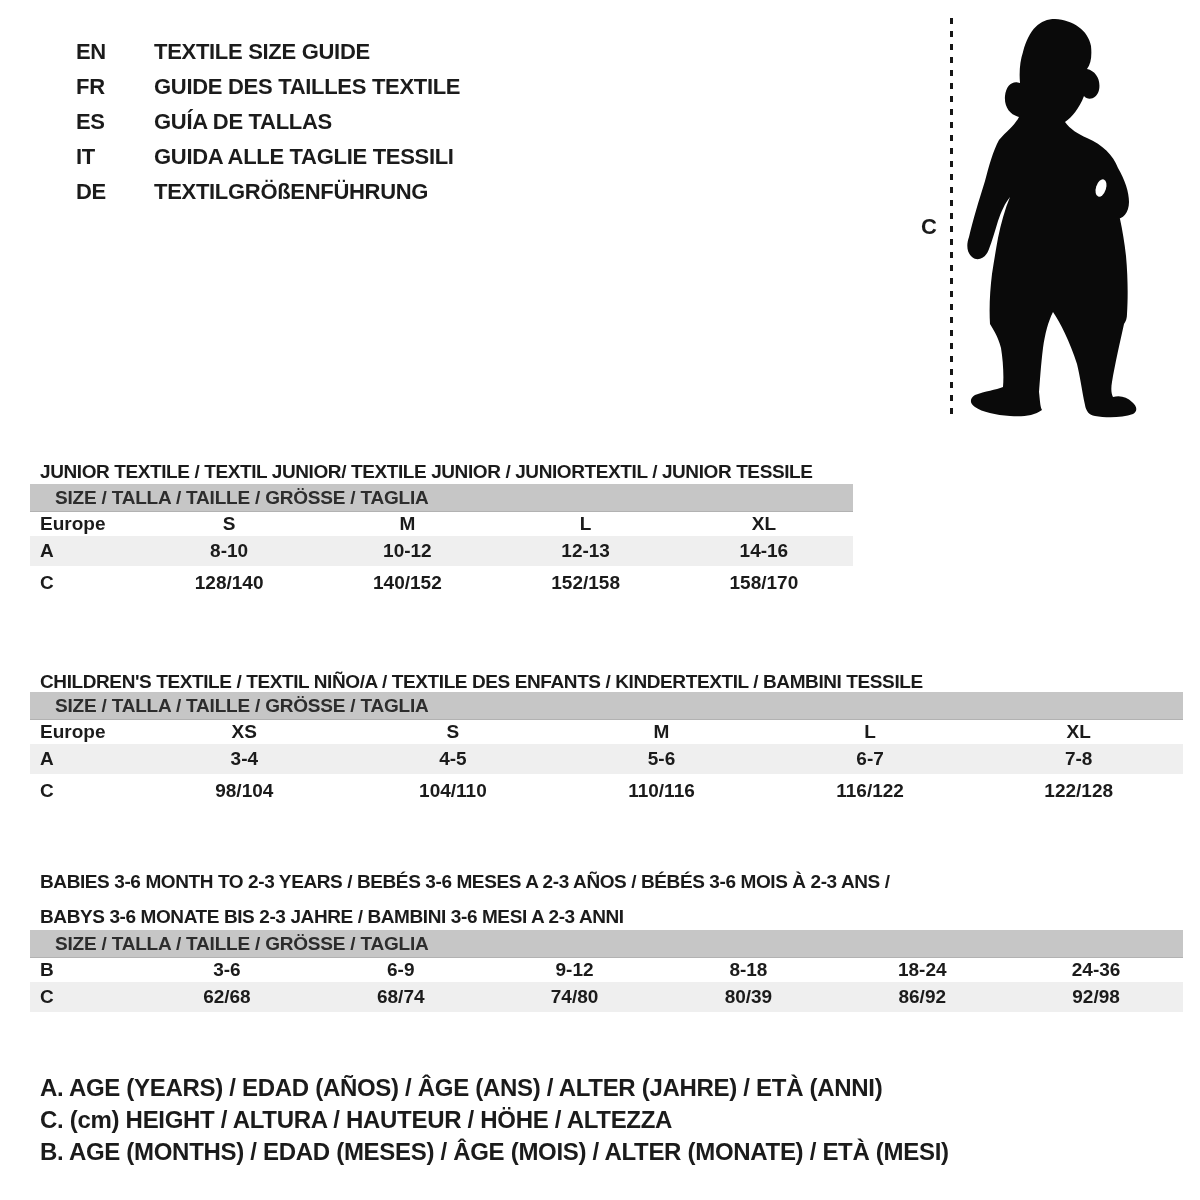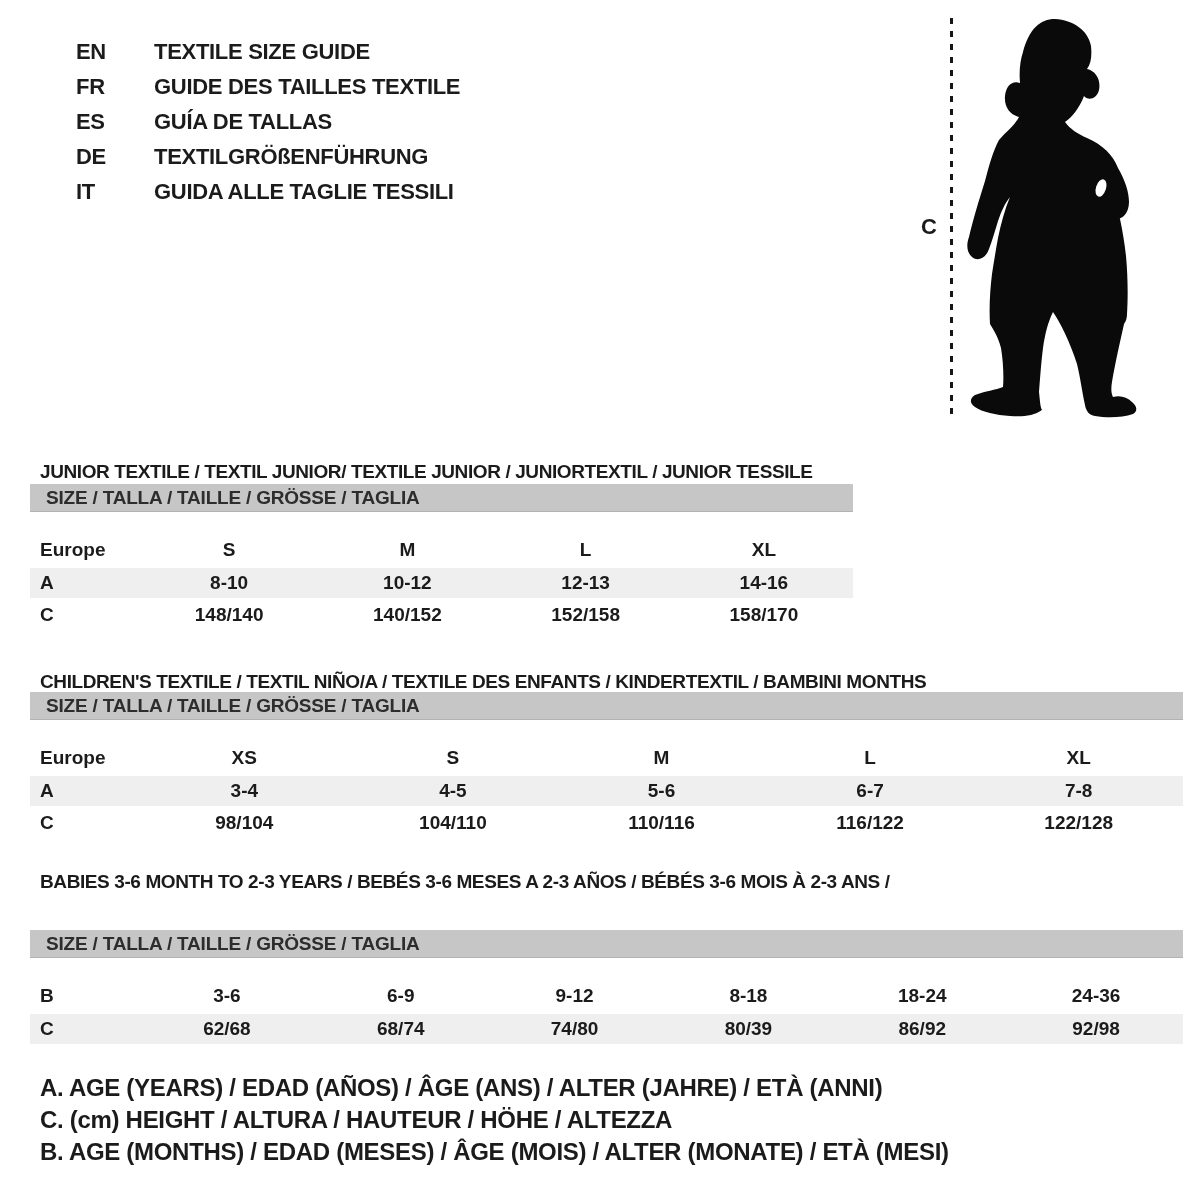--- a/index.html
+++ b/index.html
@@ -29,30 +29,30 @@
   #heading-children { top:648px; }
   #heading-babies { top:840px; line-height:35px; }
 
   
   .size-table { position:absolute; left:30px; }
   #table-junior { top:484px; width:823px; }
   #table-children { top:692px; width:1153px; }
   #table-babies { top:930px; width:1153px; }
   .size-bar {
     height:28px; background:var(--bar-bg,#c6c6c6); border-bottom:1px solid #b2b2b2;
-    display:flex; align-items:center; padding-left:16px; font-size:19px; color:#2d2d2d; letter-spacing:-0.2px;
+    display:flex; align-items:center; padding-left:25px; font-size:19px; color:#2d2d2d; letter-spacing:-0.2px;
   }
   .t-row { display:grid; align-items:center; font-size:19px; }
   .cols-4 { grid-template-columns:110px repeat(4,1fr); }
   .cols-5 { grid-template-columns:110px repeat(5,1fr); }
   .cols-6 { grid-template-columns:110px repeat(6,1fr); }
   .t-row.shaded { background:var(--row-shade,#efefef); }
   .t-label { padding-left:10px; }
   .t-cell { text-align:center; }
-  .h36 { height:36px;margin-top:20px; } .h30 { height:30px; } .h34 { height:34px; }
+  .h36 { height:24px; } .h30 { height:30px; } .h34 { height:34px; }
 
   
   .notes { position:absolute; left:40px; top:1072px; font-size:24px; line-height:32px; letter-spacing:-0.3px; }
   .note-line { white-space:nowrap; }
 </style>
 </head>
 <body>
 
 <div class="canvas">
 
@@ -63,26 +63,26 @@
     </div>
     <div class="lang-row">
       <span class="lang-code">FR</span>
       <span class="lang-title">GUIDE DES TAILLES TEXTILE</span>
     </div>
     <div class="lang-row">
       <span class="lang-code">ES</span>
       <span class="lang-title">GUÍA DE TALLAS</span>
     </div>
     <div class="lang-row">
+      <span class="lang-code">IT</span>
+      <span class="lang-title">GUIDA ALLE TAGLIE TESSILI</span>
+    </div>
+    <div class="lang-row">
       <span class="lang-code">DE</span>
       <span class="lang-title">TEXTILGRÖßENFÜHRUNG</span>
-    </div>
-    <div class="lang-row">
-      <span class="lang-code">IT</span>
-      <span class="lang-title">GUIDA ALLE TAGLIE TESSILI</span>
     </div>
   </div>
 
   <div class="measure-line"></div>
   <div class="measure-label">C</div>
   <svg class="silhouette" width="190" height="404" viewBox="0 0 190 404" aria-hidden="true">
     <path fill="#0a0a0a" d="M95,3
       C113,4 128,14 131,30 C132,40 131,48 127,53
       C136,55 141,64 139,74 C137,83 128,85 124,80
       C119,93 112,101 105,106 C110,113 118,118 127,122
@@ -121,28 +121,28 @@
     </div>
     <div class="t-row cols-4 h30 shaded">
       <div class="t-label">A</div>
       <div class="t-cell">8-10</div>
       <div class="t-cell">10-12</div>
       <div class="t-cell">12-13</div>
       <div class="t-cell">14-16</div>
     </div>
     <div class="t-row cols-4 h34">
       <div class="t-label">C</div>
-      <div class="t-cell">148/140</div>
+      <div class="t-cell">128/140</div>
       <div class="t-cell">140/152</div>
       <div class="t-cell">152/158</div>
       <div class="t-cell">158/170</div>
     </div>
   </div>
 
-  <div class="section-heading" id="heading-children">CHILDREN'S TEXTILE / TEXTIL NIÑO/A / TEXTILE DES ENFANTS / KINDERTEXTIL / BAMBINI MONTHS</div>
+  <div class="section-heading" id="heading-children">CHILDREN'S TEXTILE / TEXTIL NIÑO/A / TEXTILE DES ENFANTS / KINDERTEXTIL / BAMBINI TESSILE</div>
   <div class="size-table" id="table-children">
     <div class="size-bar">SIZE / TALLA / TAILLE / GRÖSSE / TAGLIA</div>
     <div class="t-row cols-5 h36">
       <div class="t-label">Europe</div>
       <div class="t-cell">XS</div>
       <div class="t-cell">S</div>
       <div class="t-cell">M</div>
       <div class="t-cell">L</div>
       <div class="t-cell">XL</div>
     </div>
@@ -159,20 +159,21 @@
       <div class="t-cell">98/104</div>
       <div class="t-cell">104/110</div>
       <div class="t-cell">110/116</div>
       <div class="t-cell">116/122</div>
       <div class="t-cell">122/128</div>
     </div>
   </div>
 
   <div class="section-heading" id="heading-babies">
     <div>BABIES 3-6 MONTH TO 2-3 YEARS / BEBÉS 3-6 MESES A 2-3 AÑOS / BÉBÉS 3-6 MOIS À 2-3 ANS /</div>
+    <div>BABYS 3-6 MONATE BIS 2-3 JAHRE / BAMBINI 3-6 MESI A 2-3 ANNI</div>
   </div>
   <div class="size-table" id="table-babies">
     <div class="size-bar">SIZE / TALLA / TAILLE / GRÖSSE / TAGLIA</div>
     <div class="t-row cols-6 h36">
       <div class="t-label">B</div>
       <div class="t-cell">3-6</div>
       <div class="t-cell">6-9</div>
       <div class="t-cell">9-12</div>
       <div class="t-cell">8-18</div>
       <div class="t-cell">18-24</div>

